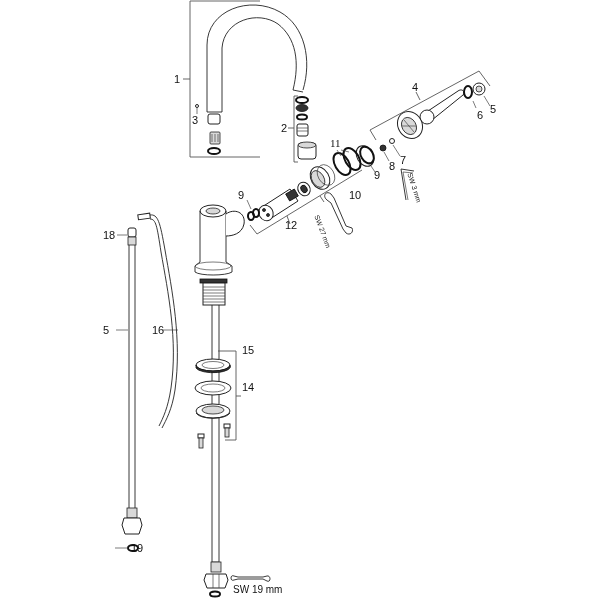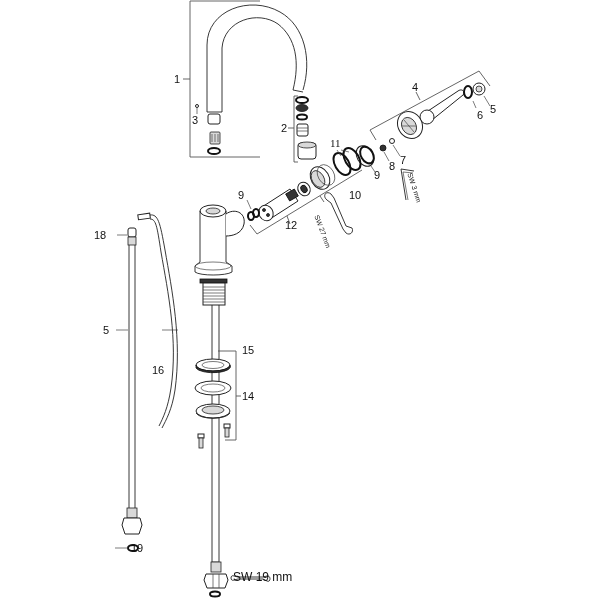--- a/index.html
+++ b/index.html
@@ -229,24 +229,24 @@
 <span class="lbl" style="left:412px;top:82px;">4</span>
 <span class="lbl" style="left:490px;top:104px;">5</span>
 <span class="lbl" style="left:477px;top:110px;">6</span>
 <span class="lbl" style="left:400px;top:155px;">7</span>
 <span class="lbl" style="left:389px;top:161px;">8</span>
 <span class="lbl" style="left:374px;top:170px;">9</span>
 <span class="lbl" style="left:341px;top:190px;margin-left:8px;">10</span>
 <span class="lbl" style="left:330px;top:138px;font-family:Liberation Serif, serif;">11</span>
 <span class="lbl" style="left:285px;top:220px;">12</span>
 <span class="lbl" style="left:238px;top:190px;">9</span>
-<span class="lbl" style="left:242px;top:391px;">14</span>
+<span class="lbl" style="left:242px;top:382px;">14</span>
 <span class="lbl" style="left:242px;top:345px;">15</span>
-<span class="lbl" style="left:152px;top:325px;margin-top:40px;">16</span>
+<span class="lbl" style="left:152px;top:325px;">16</span>
 <span class="lbl" style="left:103px;top:325px;">5</span>
-<span class="lbl" style="left:94px;top:230px;text-align:right;">18</span>
+<span class="lbl" style="left:103px;top:230px;text-align:right;">18</span>
 <span class="lbl" style="left:103px;top:543px;margin-left:28px;">19</span>
 
 
 <span class="tool-lbl" style="left:320px;top:214px;transform:rotate(70deg);transform-origin:left top;">SW 27 mm</span>
 <span class="tool-lbl" style="left:413px;top:172px;transform:rotate(72deg);transform-origin:left top;">SW 3 mm</span>
-<span class="tool-lbl" style="left:233px;top:571px;font-size:12px;">SW 19 mm</span>
+<span class="tool-lbl" style="left:233px;top:585px;font-size:10px;">SW 19 mm</span>
 </div>
 
 </body></html>

